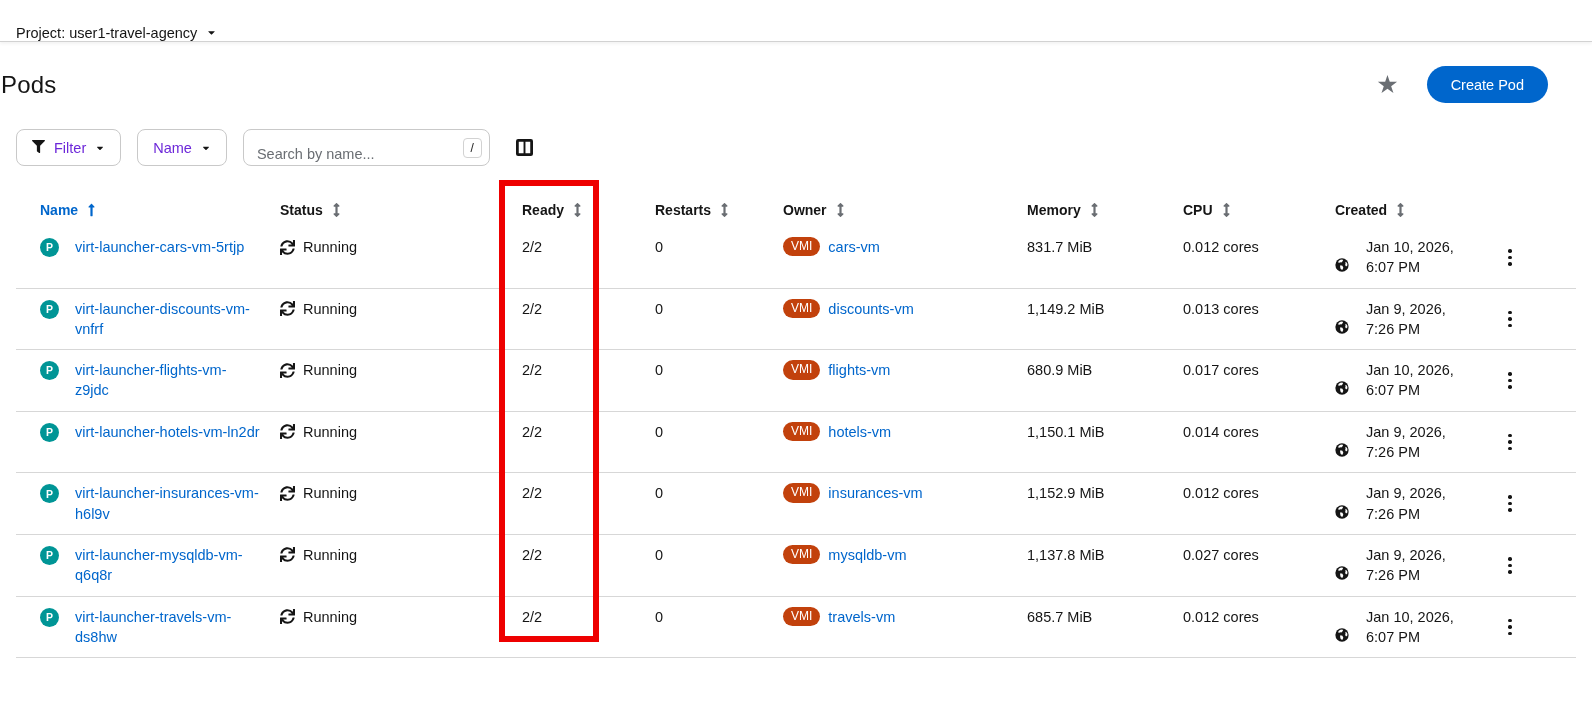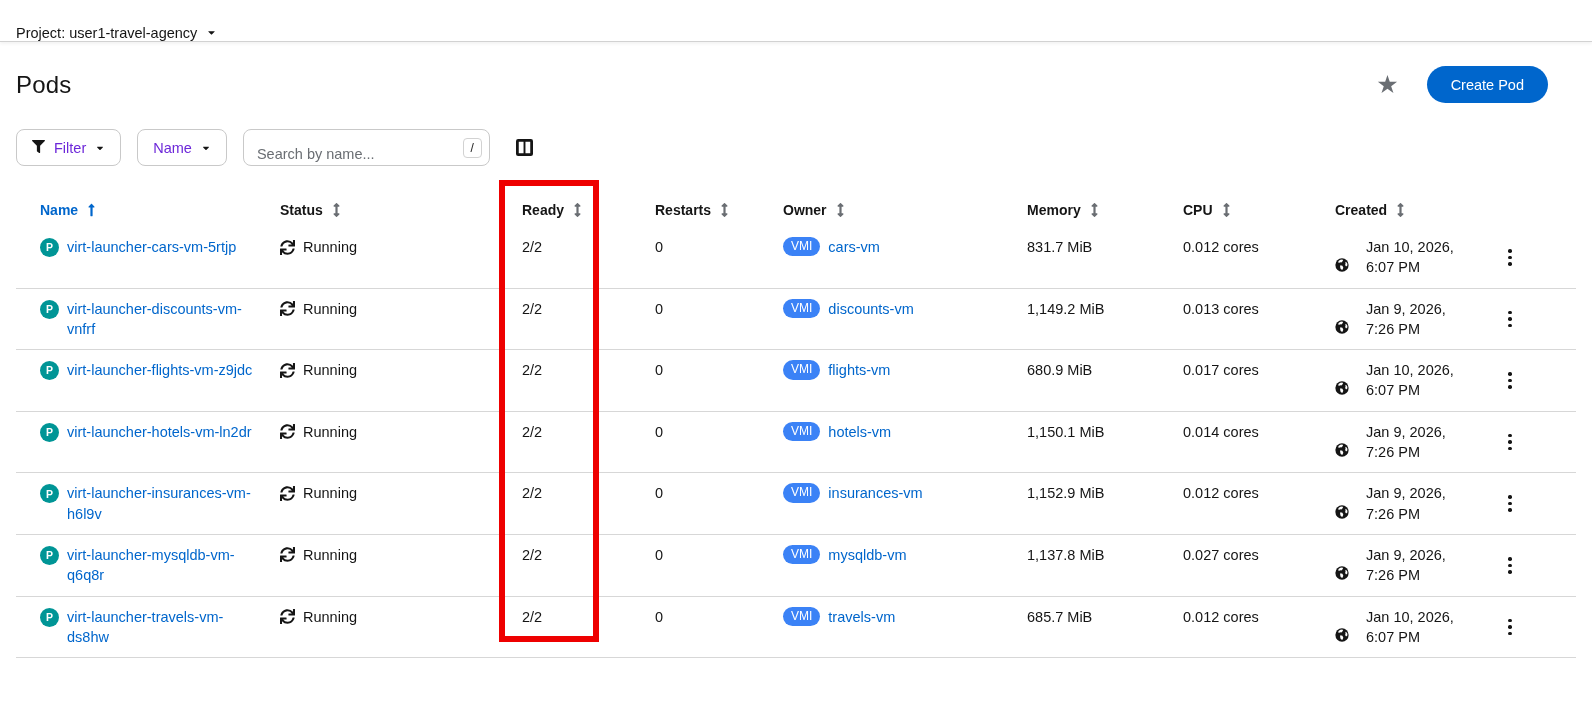--- a/index.html
+++ b/index.html
@@ -26,21 +26,21 @@
     z-index: 2;
     background: #fff;
   }
   .project-bar .caret { margin-left: 9px; color: #151515; }
 
   
   .page-header {
     display: flex;
     align-items: center;
     justify-content: space-between;
-    padding: 24px 44px 0 16px;
+    padding: 24px 44px 0 1px;
   }
   .page-title { font-size: 24px; font-weight: 500; letter-spacing: 0.2px; }
   .header-actions { display: flex; align-items: center; gap: 28px; }
   .star-btn {
     background: none; border: none; cursor: pointer;
     color: #6a6e73; font-size: 25px; line-height: 1;
   }
   .create-btn {
     background: #0066cc; color: #fff; border: none; cursor: pointer;
     font-family: "Liberation Sans", sans-serif;
@@ -114,31 +114,31 @@
     border-bottom: 1px solid #d7d7d7;
     min-height: 58px;
     padding-top: 10px;
     padding-bottom: 10px;
     line-height: 1.4;
     align-items: start;
   }
   .cell { display: block; }
   .name-cell, .status-cell, .owner-cell { display: flex; gap: 8px; align-items: flex-start; }
   .name-cell { padding-right: 20px; }
-  .name-cell .link { max-width: 196px; overflow-wrap: break-word; }
+  .name-cell .link { max-width: 196px; overflow-wrap: break-word; margin-left: 8px; }
   .res-icon {
     width: 19px; height: 19px; border-radius: 50%;
     background: #009596; color: #fff;
     font-size: 10.5px; font-weight: 700;
     display: inline-flex; align-items: center; justify-content: center;
     flex-shrink: 0; margin-top: 1px;
   }
   .status-cell svg { margin-top: 2.5px; flex-shrink: 0; }
   .vmi-badge {
-    background: #3b82f6; color: #fff;
+    background: #c2410c; color: #fff;
     font-size: 12px; font-weight: 400;
     padding: 2px 8px 3px; border-radius: 11px;
     flex-shrink: 0; margin-top: 0px;
     line-height: 1.2;
   }
   .created-cell { display: flex; gap: 17px; align-items: flex-end; }
   .created-cell svg { margin-top: 3px; flex-shrink: 0; }
   .kebab-cell { align-self: stretch; display: flex; align-items: center; }
   .kebab-btn {
     background: none; border: none; cursor: pointer;

